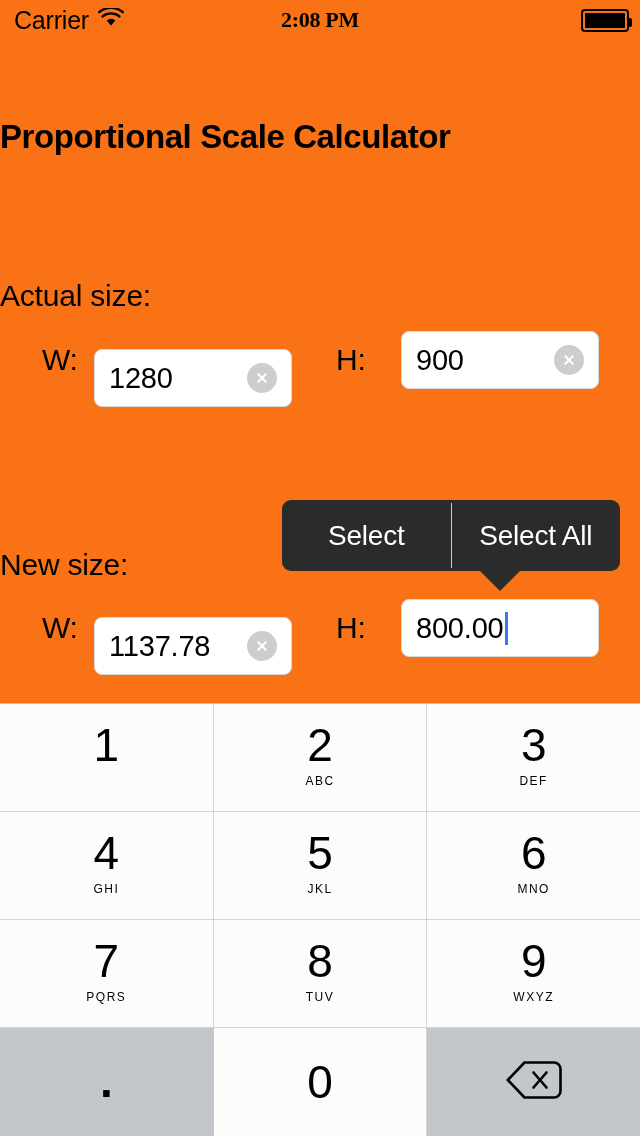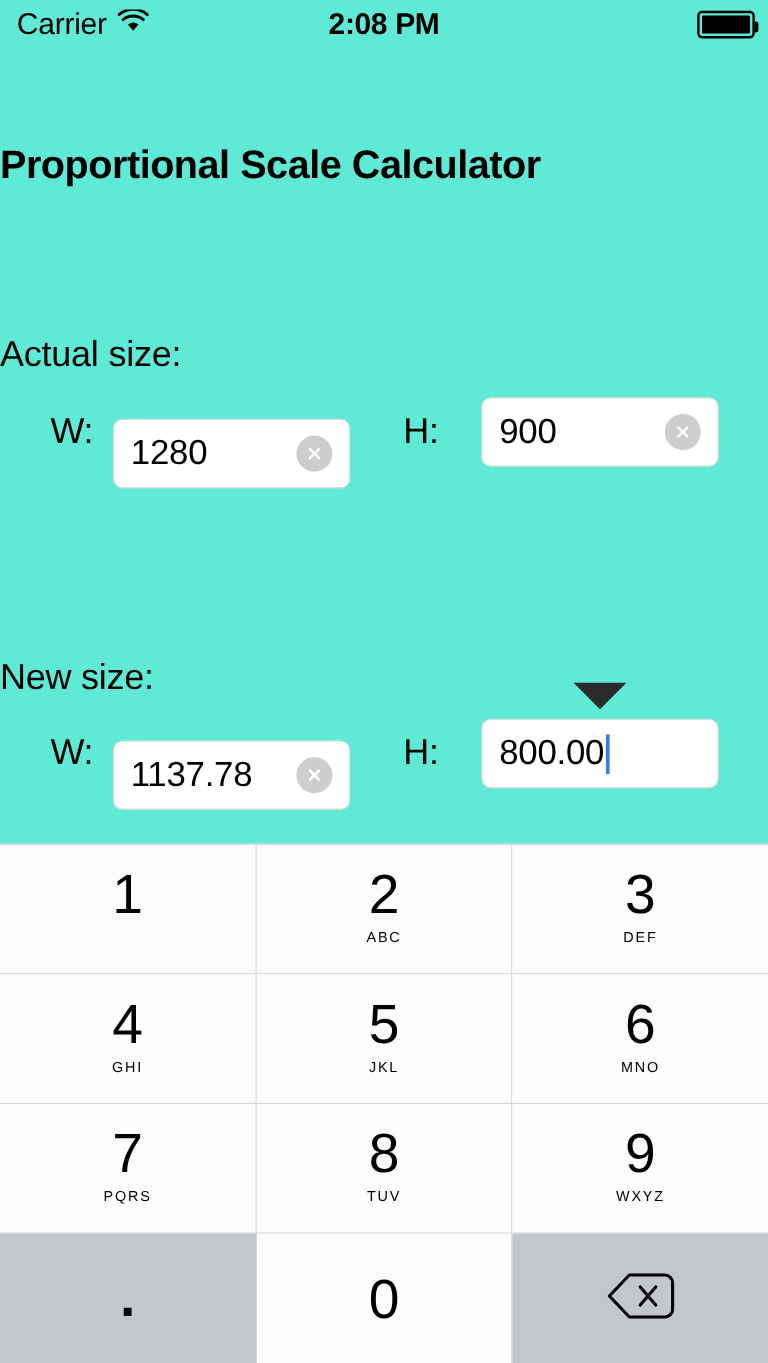--- a/index.html
+++ b/index.html
@@ -9,21 +9,21 @@
     height: 1136px;
     overflow: hidden;
     background: #ffffff;
     font-family: "Liberation Sans", sans-serif;
     -webkit-font-smoothing: antialiased;
   }
   #screen {
     position: relative;
     width: 640px;
     height: 1136px;
-    background: #5eead4;
+    background: #f97316;
     overflow: hidden;
   }
 
   
   .status-bar {
     position: absolute;
     top: 0; left: 0;
     width: 640px;
     height: 40px;
     display: flex;
@@ -40,24 +40,25 @@
   .carrier-text {
     font-size: 25px;
     letter-spacing: -0.2px;
     line-height: 1;
   }
   .wifi-icon { display: block; }
   .status-time {
     position: absolute;
     left: 0; right: 0;
     text-align: center;
-    font-size: 25px;
+    font-size: 22px;
     font-weight: bold;
     letter-spacing: -0.3px;
     line-height: 1;
+    font-family: Liberation Serif, serif;
   }
   .status-right {
     position: absolute;
     right: 11px;
     display: flex;
     align-items: center;
   }
   .battery {
     position: relative;
     width: 48px;
@@ -340,20 +341,25 @@
       </span>
     </div>
 
     <span class="dim-label h-label">H:</span>
     <div class="text-field field-h">
       <span class="field-value">800.00</span>
       <span class="caret"></span>
     </div>
   </div>
 
+  <div class="select-menu">
+    <div class="menu-item">Select</div>
+    <div class="menu-divider"></div>
+    <div class="menu-item">Select All</div>
+  </div>
   <div class="menu-arrow"></div>
 
   <div class="keypad">
 
     <div class="key-row">
       <div class="key">
         <span class="key-digit">1</span>
         <span class="key-letters empty"></span>
       </div>
       <div class="key">

